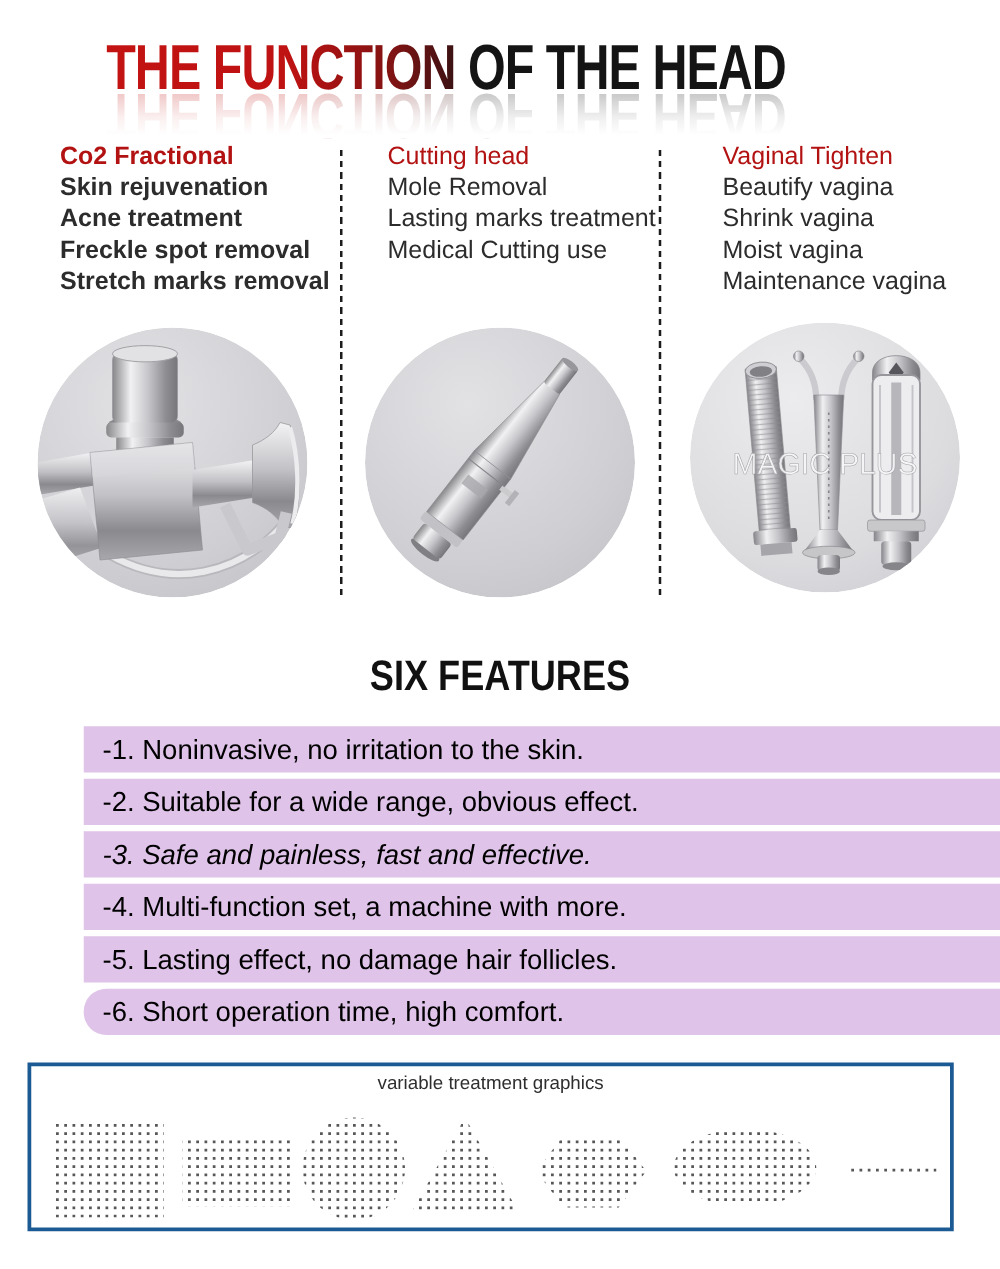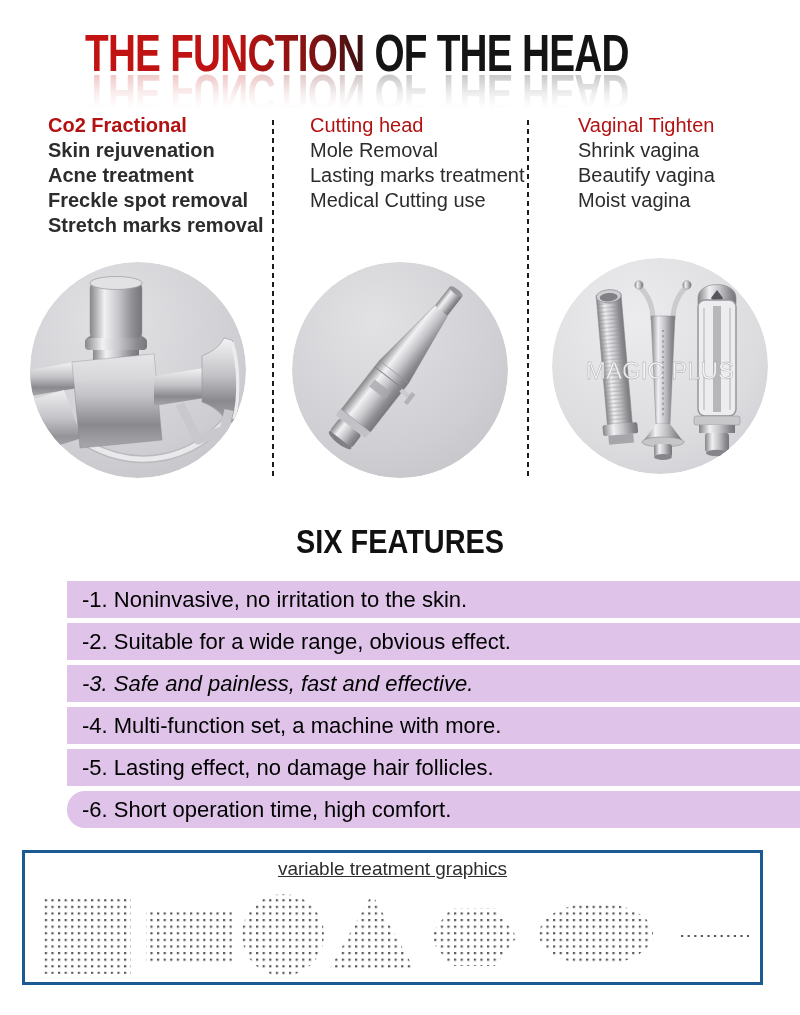--- a/index.html
+++ b/index.html
@@ -40,21 +40,21 @@
       font-size:34px;font-weight:bold;color:#111;transform:scaleX(0.85);}
   .bar{position:absolute;left:67px;width:772px;height:37px;
       background:var(--feature-bar,#dfc3e9);color:#000000;
       font-size:22px;line-height:37px;padding-left:15px;box-sizing:border-box;}
   .b1{top:581px;} .b2{top:623px;} .b3{top:665px;font-style:italic;}
   .b4{top:707px;} .b5{top:749px;} .b6{top:791px;border-radius:18px;}
 
   
   .treatment-box{position:absolute;left:22px;top:850px;width:741px;height:135px;
       border:3px solid var(--box-border,#1c5a94);box-sizing:border-box;background:#fff;}
-  .box-title{text-align:center;font-size:19px;color:#2e2e2e;margin-top:5px;text-decoration:underline;}
+  .box-title{text-align:center;font-size:15px;color:#2e2e2e;margin-top:5px;}
   .patterns-svg{position:absolute;left:0;top:33px;width:735px;height:96px;}
 </style>
 </head>
 <body>
 
 <div class="page">
 
   <div class="title-wrap">
     <div class="page-title"><span class="t-red">THE FUNCTION </span><span class="t-dark">OF THE HEAD</span></div>
     <div class="title-reflect-clip">
@@ -71,23 +71,24 @@
     <div class="col-item">Stretch marks removal</div>
   </div>
   <div class="col col-2">
     <div class="col-heading">Cutting head</div>
     <div class="col-item">Mole Removal</div>
     <div class="col-item">Lasting marks treatment</div>
     <div class="col-item">Medical Cutting use</div>
   </div>
   <div class="col col-3">
     <div class="col-heading">Vaginal Tighten</div>
+    <div class="col-item">Beautify vagina</div>
     <div class="col-item">Shrink vagina</div>
-    <div class="col-item">Beautify vagina</div>
     <div class="col-item">Moist vagina</div>
+    <div class="col-item">Maintenance vagina</div>
   </div>
   <div class="divider d1"></div>
   <div class="divider d2"></div>
 
   <div class="head-circle hc1">
     <svg viewBox="0 0 216 216" xmlns="http://www.w3.org/2000/svg">
       <defs>
         <radialGradient id="bg1" cx="38%" cy="28%" r="85%">
           <stop offset="0%" stop-color="#e2e2e5"></stop>
             <stop offset="70%" stop-color="#cfcfd3"></stop>

